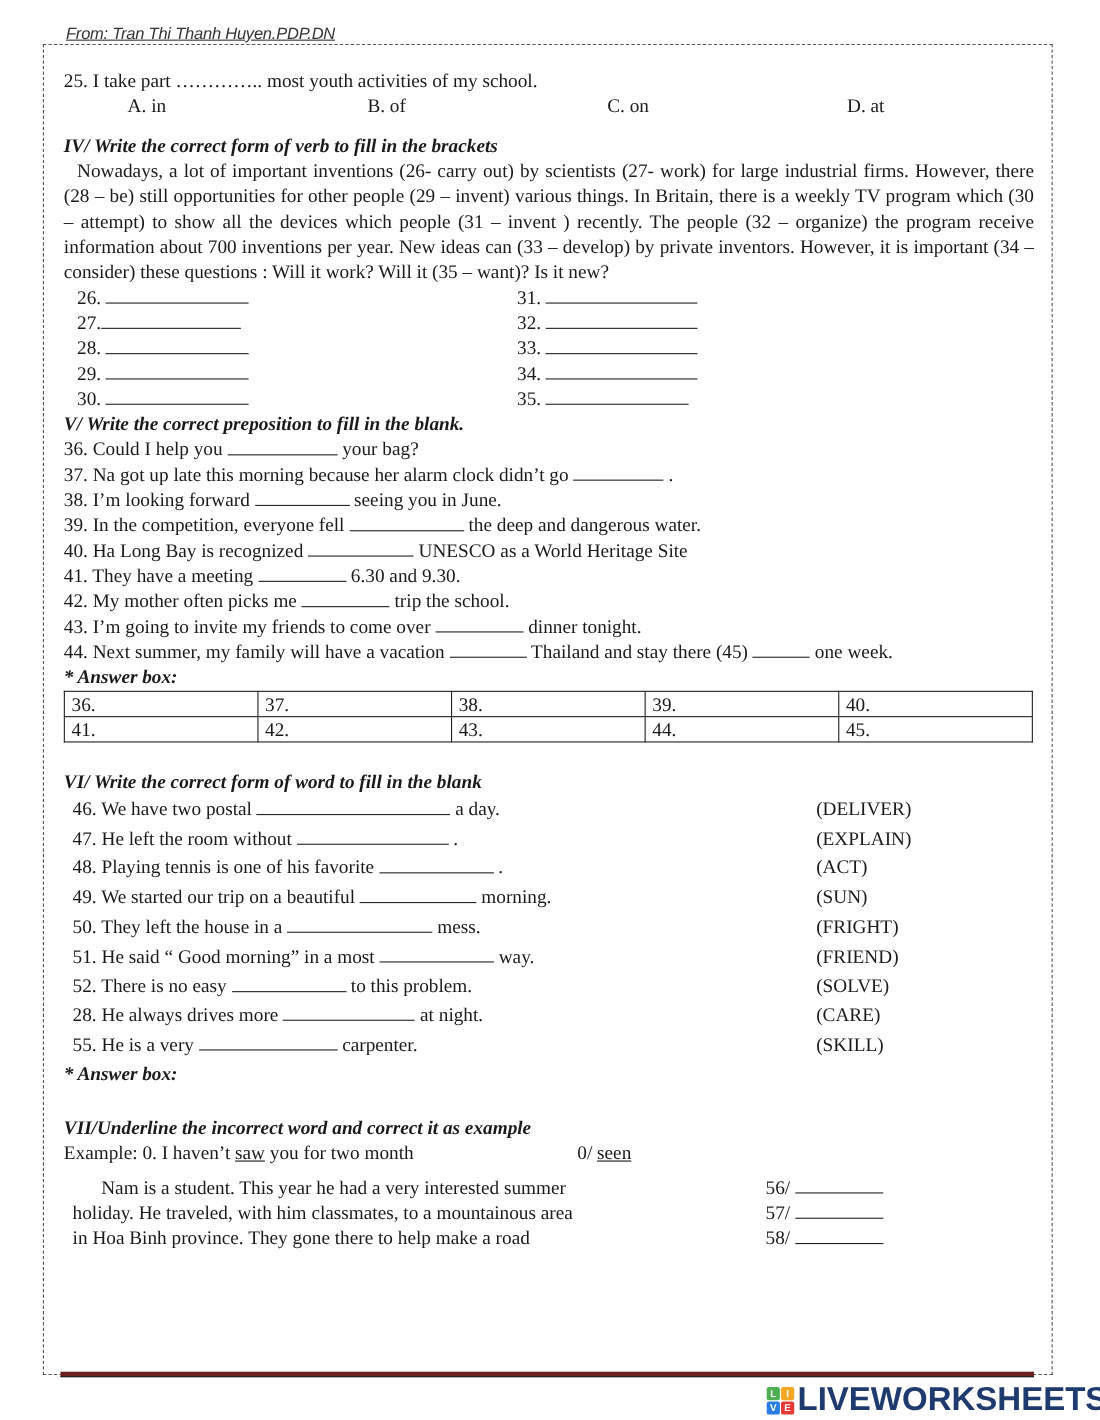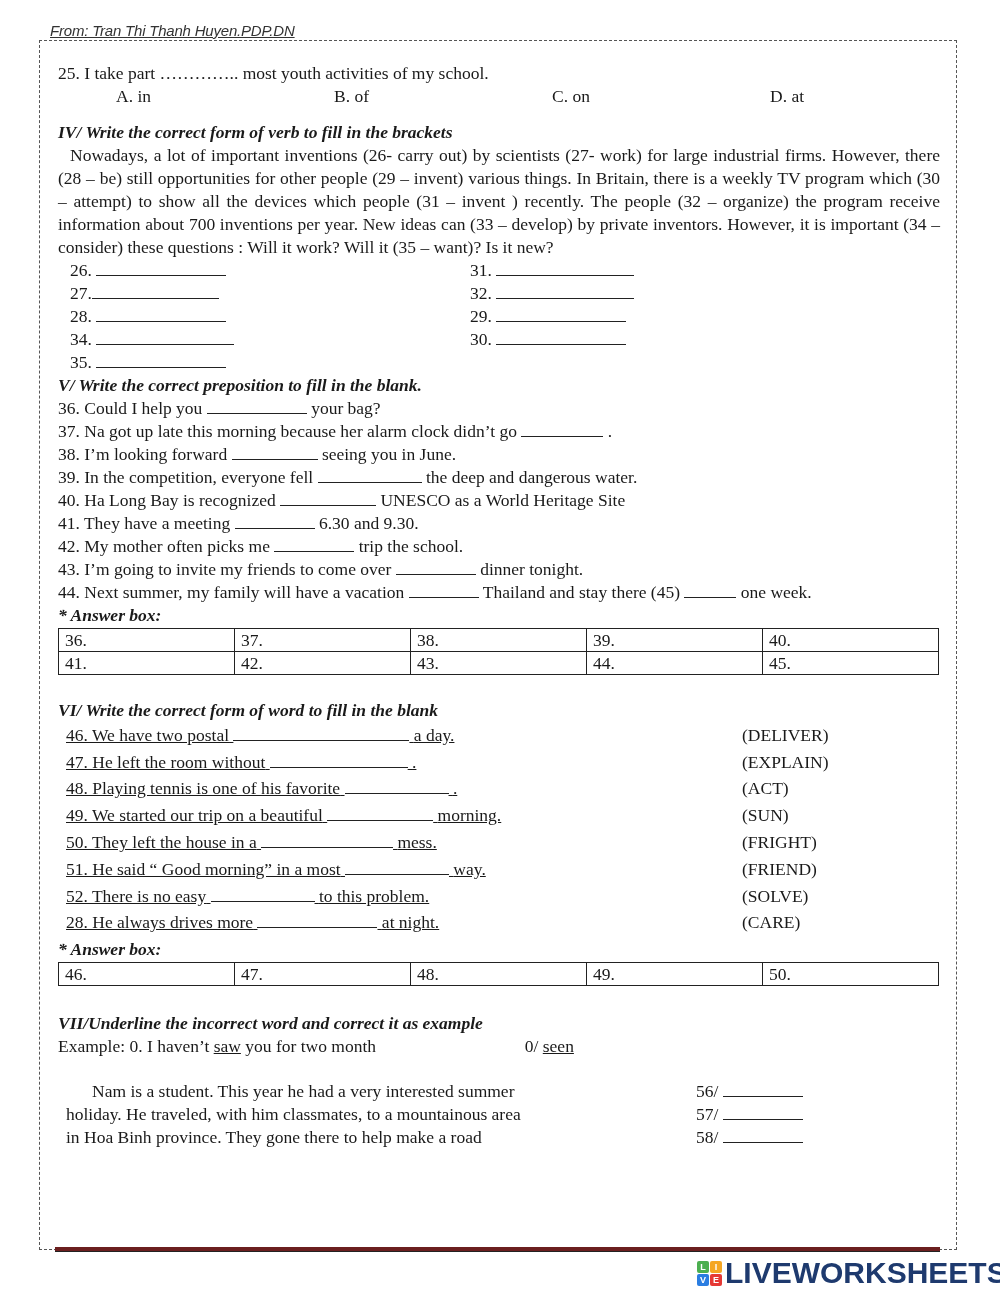--- a/index.html
+++ b/index.html
@@ -1,35 +1,35 @@
 <!DOCTYPE html>
 <html><head>
 <meta charset="utf-8">
 <style>
   html, body { margin: 0; padding: 0; background: #ffffff; }
   body { width: 1000px; height: 1291px; position: relative; overflow: hidden;
          font-family: "Liberation Serif", serif; color: #1a1a1a; }
-  .from { position: absolute; left: 50px; top: 22px; font-family: "Liberation Sans", sans-serif;
+  .from { position: absolute; left: 60px; top: 22px; font-family: "Liberation Sans", sans-serif;
           font-style: italic; font-size: 15px; color: #333; text-decoration: underline; letter-spacing: -0.2px; }
   .frame { position: absolute; left: 39px; top: 40px; width: 918px; height: 1210px;
            border: 1px dashed #555; box-sizing: border-box; }
   .content { position: absolute; left: 58px; top: 62px; width: 882px; font-size: 17.5px; line-height: 23px; }
   .line { white-space: nowrap; }
   .opts { display: flex; padding-left: 58px; gap: 48px; }
   .opts span { width: 176px; }
   .heading { font-weight: bold; font-style: italic; margin-top: 12px; }
   .para { text-align: justify; text-indent: 12px; }
   .blanks { display: grid; grid-template-columns: 400px 300px; padding-left: 12px; }
   .blank-line { display: inline-block; border-bottom: 1px solid #222; height: 14px; vertical-align: baseline; }
   table.ans { border-collapse: collapse; width: 881px; margin-top: 1px; }
   table.ans td { border: 1px solid #222; width: 20%; padding: 0 6px; height: 22px; font-size: 17.5px; line-height: 22px; }
   .s6 .row { display: flex; padding-left: 8px; height: 26.8px; align-items: center; }
-  .s6 .row .q { width: 676px; text-decoration: underline; }
+  .s6 .row .q { width: 676px; }
   .u { text-decoration: underline; }
-  .passage { display: flex; margin-top: 22px; }
+  .passage { display: flex; margin-top: 8px; }
   .passage .txt { width: 630px; padding-left: 8px; }
   .passage .ansr { padding-left: 0px; }
   .bottom-rule { position: absolute; left: 55px; top: 1247px; width: 885px; height: 4px; background: #6b1f1f;
                  border-bottom: 1px solid #222; }
   .logo { position: absolute; left: 697px; top: 1256px; display: flex; align-items: center; }
   .logo-tiles { display: grid; grid-template-columns: 12px 12px; grid-template-rows: 12px 12px; gap: 1px; margin-right: 3px; }
   .logo-tiles span { font-family: "Liberation Sans", sans-serif; font-weight: bold; font-size: 9px; color: #fff;
                      display: flex; align-items: center; justify-content: center; border-radius: 2px; }
   .logo-text { font-family: "Liberation Sans", sans-serif; font-weight: bold; font-size: 30px; color: #1e3a6e; letter-spacing: 0px; }
 </style>
@@ -50,20 +50,21 @@
   </div>
 
   <div class="heading" style="margin-top:13px">IV/ Write the correct form of verb to fill in the brackets</div>
   <div class="para">Nowadays, a lot of important inventions (26- carry out) by scientists (27- work) for large industrial firms. However, there (28 – be) still opportunities for other people (29 – invent) various things. In Britain, there is a weekly TV program which (30 – attempt) to show all the devices which people (31 – invent ) recently. The people (32 – organize) the program receive information about 700 inventions per year. New ideas can (33 – develop) by private inventors. However, it is important (34 – consider) these questions : Will it work? Will it (35 – want)? Is it new?</div>
   <div class="blanks">
     <div><span>26.</span> <span class="blank-line" style="width:130px"></span></div>
     <div><span>31.</span> <span class="blank-line" style="width:138px"></span></div>
     <div><span>27.</span><span class="blank-line" style="width:127px"></span></div>
     <div><span>32.</span> <span class="blank-line" style="width:138px"></span></div>
     <div><span>28.</span> <span class="blank-line" style="width:130px"></span></div>
+    <div><span>33.</span> <span class="blank-line" style="width:138px"></span></div>
     <div><span>29.</span> <span class="blank-line" style="width:130px"></span></div>
     <div><span>34.</span> <span class="blank-line" style="width:138px"></span></div>
     <div><span>30.</span> <span class="blank-line" style="width:130px"></span></div>
     <div><span>35.</span> <span class="blank-line" style="width:130px"></span></div>
   </div>
 
   <div class="heading" style="margin-top:0">V/ Write the correct preposition to fill in the blank.</div>
   <div class="line"><span>36. Could I help you</span> <span class="blank-line" style="width:100px"></span> <span>your bag?</span></div>
   <div class="line"><span>37. Na got up late this morning because her alarm clock didn’t go</span> <span class="blank-line" style="width:82px"></span> <span>.</span></div>
   <div class="line"><span>38. I’m looking forward</span> <span class="blank-line" style="width:86px"></span> <span>seeing you in June.</span></div>
@@ -120,33 +121,26 @@
         <span>(FRIEND)</span>
       </div>
     <div class="row">
         <span class="q"><span>52. There is no easy</span> <span class="blank-line" style="width:104px"></span> <span>to this problem.</span></span>
         <span>(SOLVE)</span>
       </div>
     <div class="row">
         <span class="q"><span>28. He always drives more</span> <span class="blank-line" style="width:120px"></span> <span>at night.</span></span>
         <span>(CARE)</span>
       </div>
+    <div class="row">
+        <span class="q"><span>55. He is a very</span> <span class="blank-line" style="width:126px"></span> <span>carpenter.</span></span>
+        <span>(SKILL)</span>
+      </div>
   </div>
   <div class="heading" style="margin-top:2px">* Answer box:</div>
-  <table class="ans">
-    <tbody>
-        <tr>
-      <td>46.</td>
-      <td>47.</td>
-      <td>48.</td>
-      <td>49.</td>
-      <td>50.</td>
-    </tr>
-  </tbody>
-    </table>
 
   <div class="heading" style="margin-top:26px">VII/Underline the incorrect word and correct it as example</div>
   <div class="line">
     <span>Example: 0. I haven’t</span>
     <span class="u">saw</span>
     <span>you for two month</span>
     <span style="display:inline-block;width:140px"></span>
     <span>0/</span>
     <span class="u">seen</span>
   </div>

